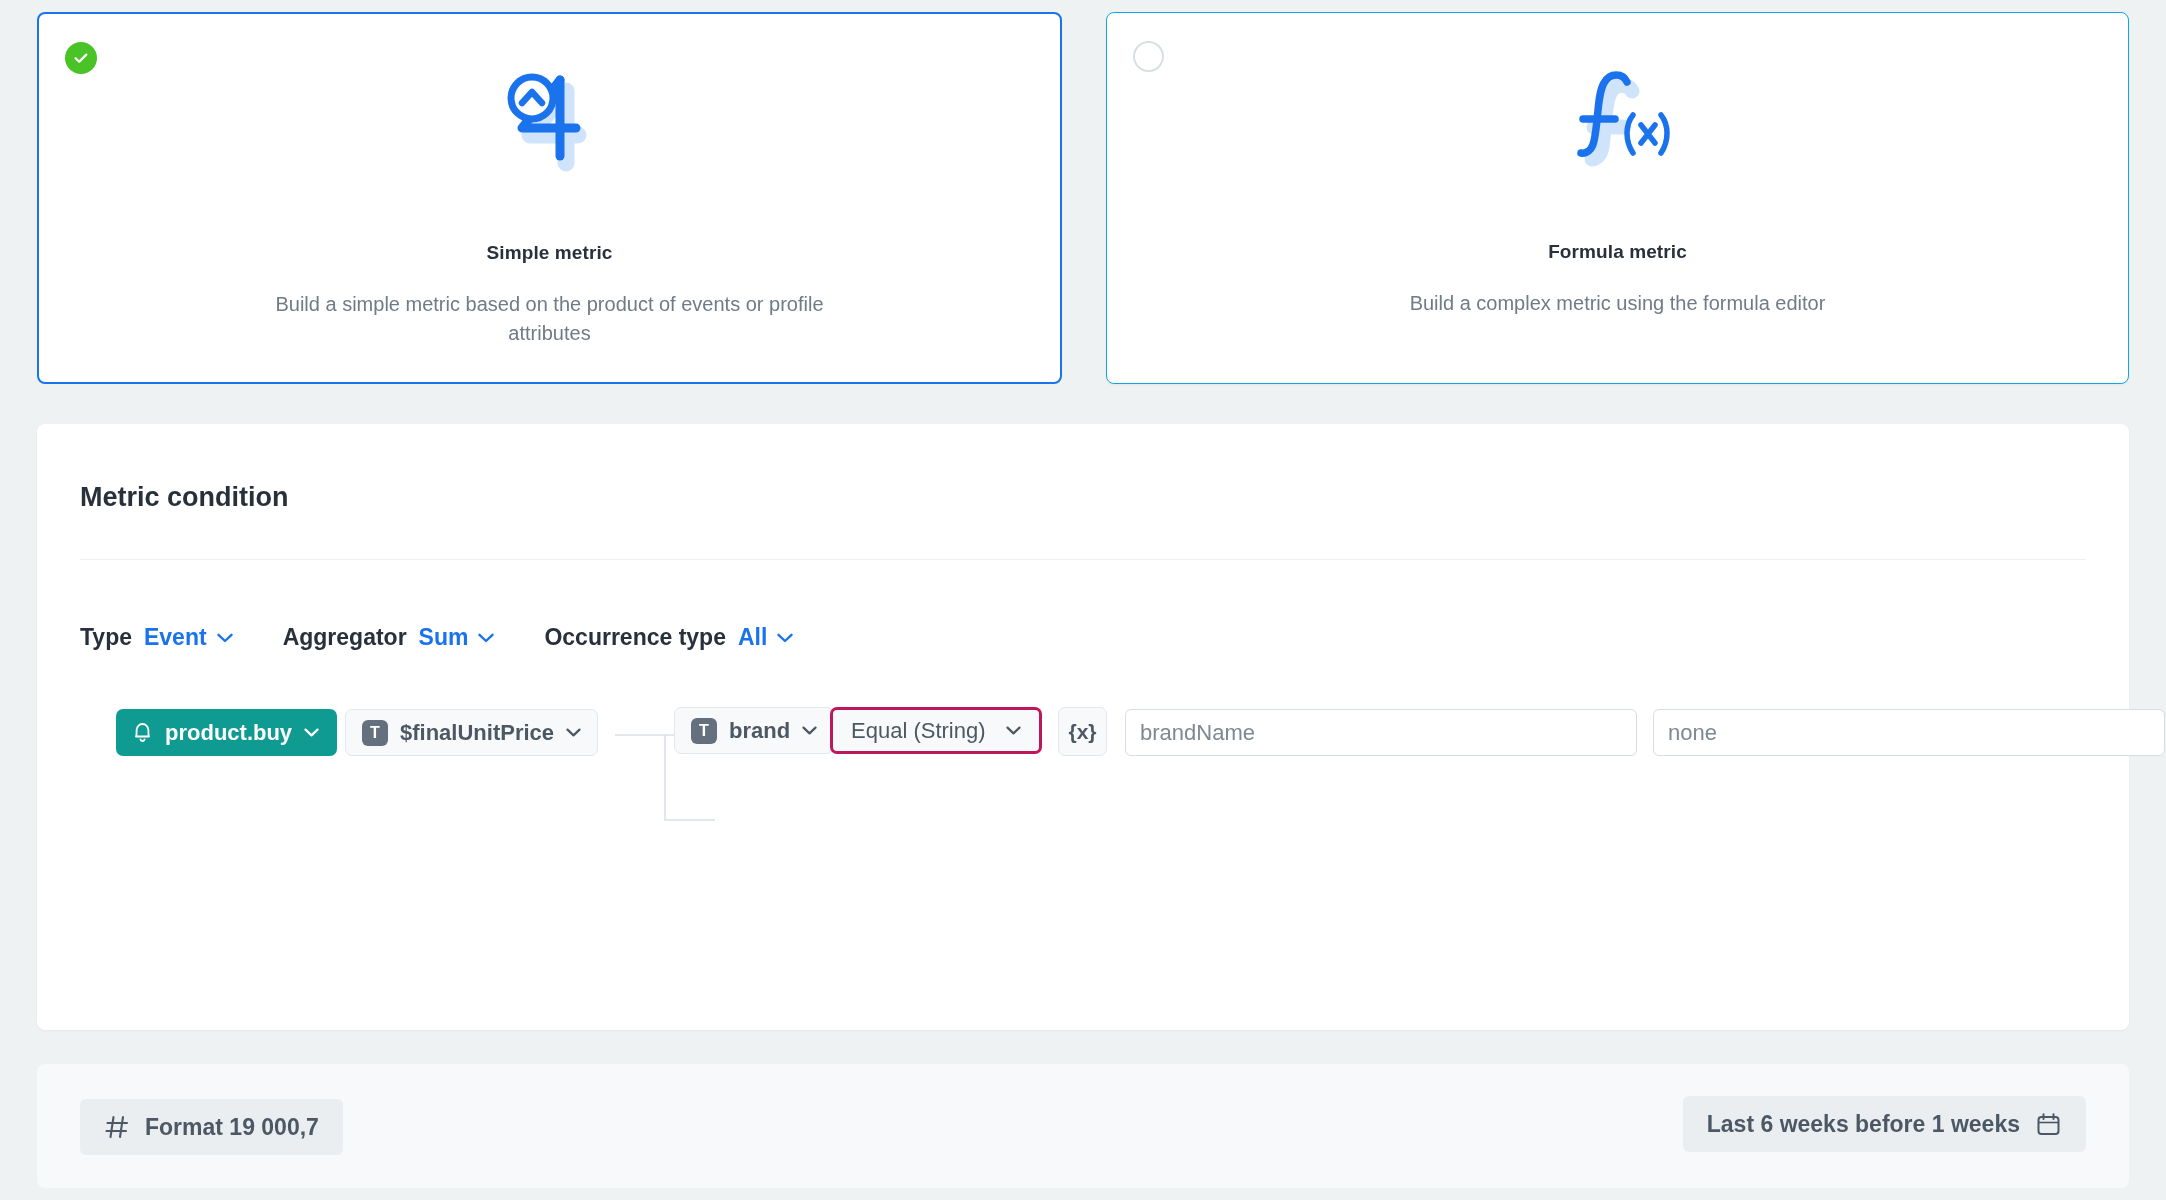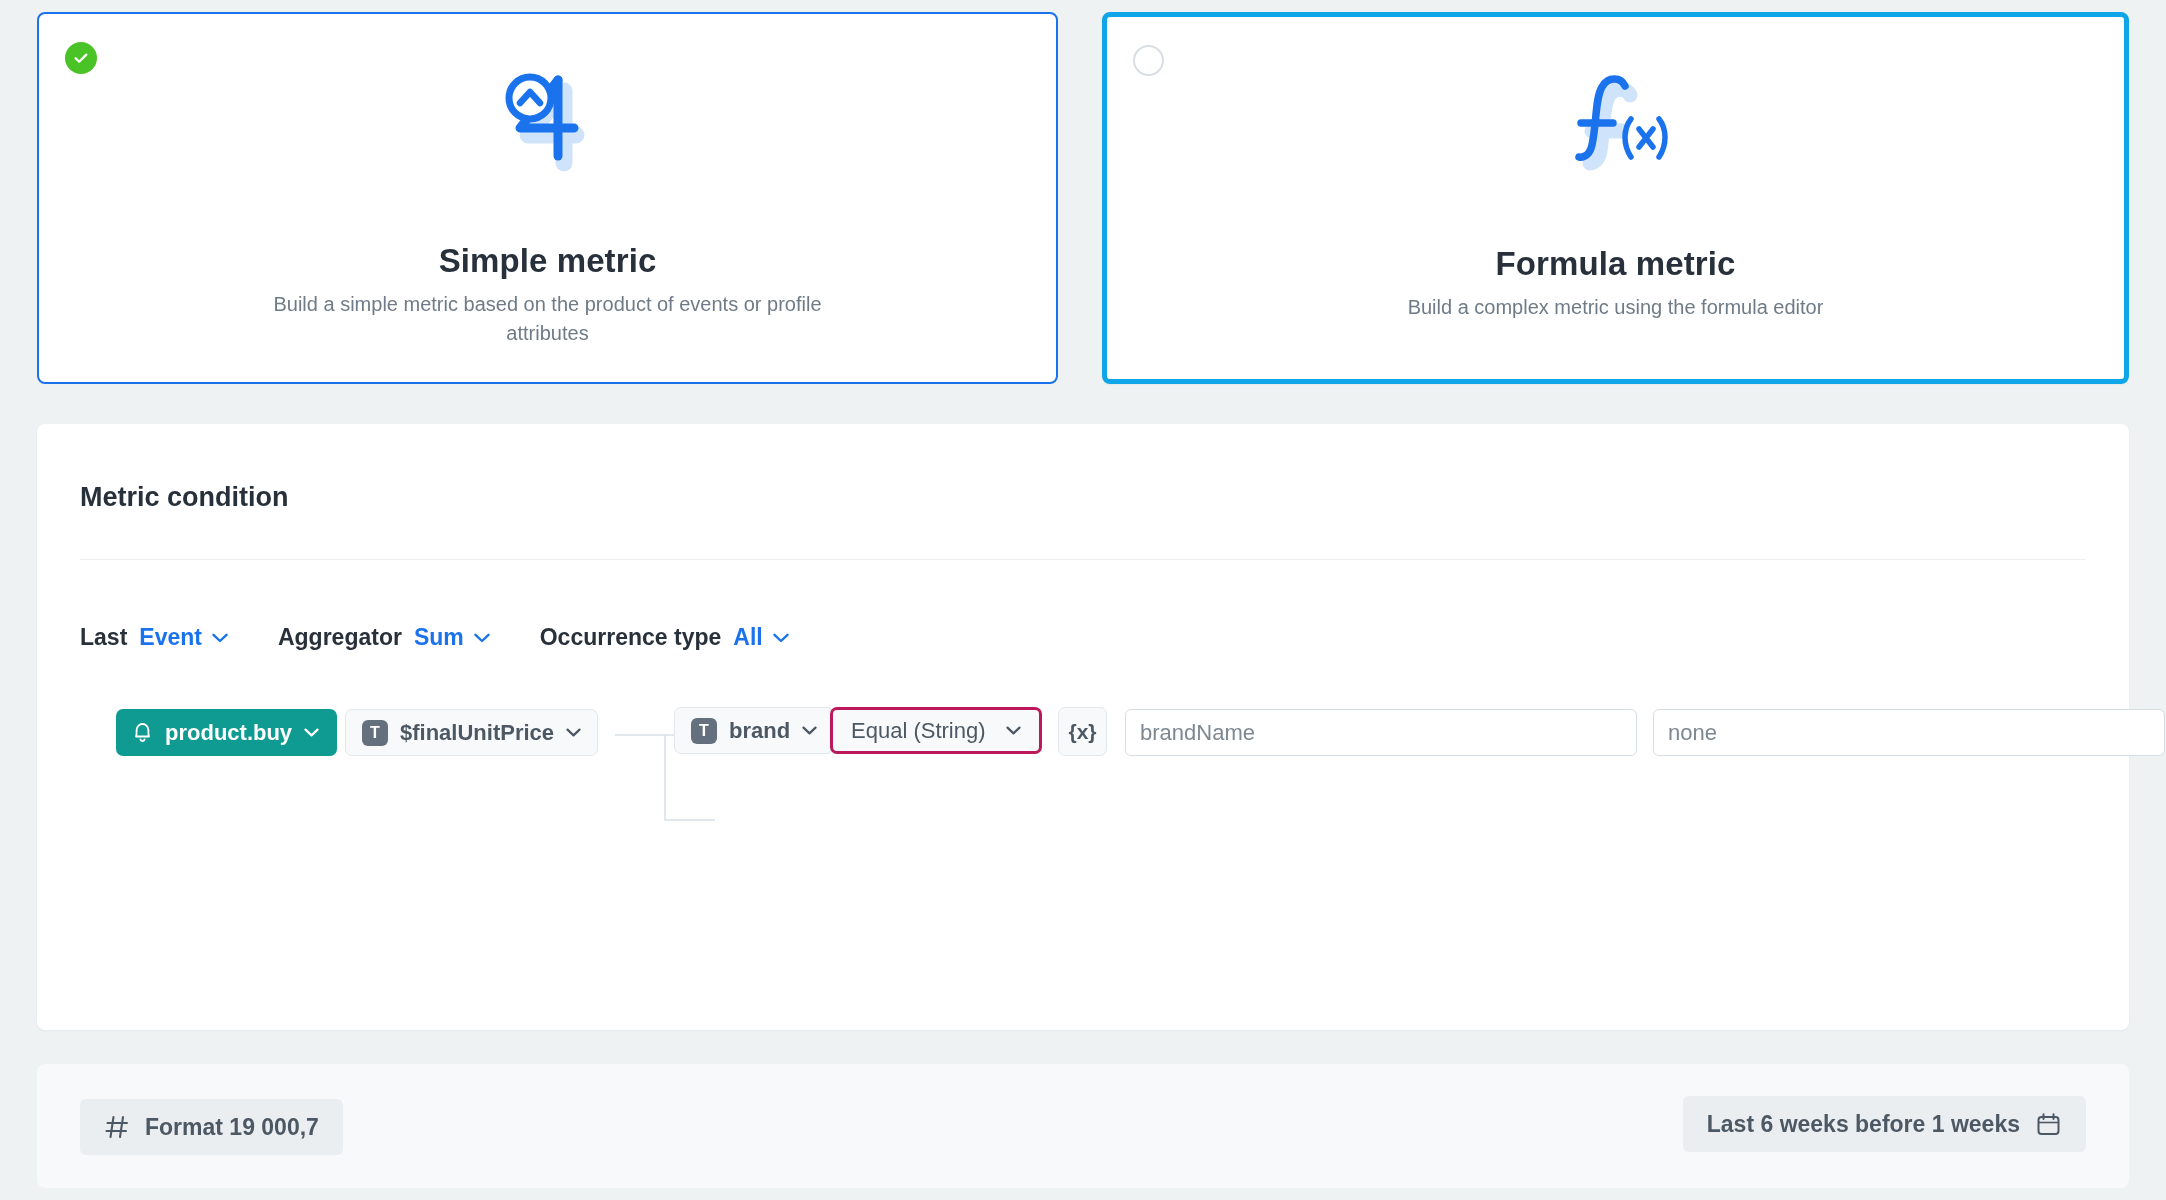--- a/index.html
+++ b/index.html
@@ -15,21 +15,21 @@
   .cards {
     position: absolute; left: 37px; top: 12px;
     width: 2092px; height: 372px;
     display: flex; gap: 44px;
   }
   .card {
     position: relative;
     flex: 1 1 0;
     background: #ffffff;
     border-radius: 8px;
-    border: 5px solid #0ea5e9;
+    border: 1px solid #0ea5e9;
     box-shadow: 0 1px 2px rgba(16,30,54,.05);
   }
   .card.selected {
     border: 2px solid #1a73ec;
     box-shadow: none;
   }
   .card-marker {
     position: absolute; left: 26px; top: 28px;
     width: 32px; height: 32px;
   }
@@ -45,21 +45,21 @@
     background: #fff;
   }
   .card-icon {
     position: absolute; left: 0; right: 0; top: 56px;
     height: 100px;
     display: flex; align-items: center; justify-content: center;
   }
   .card-title {
     position: absolute; left: 0; right: 0; top: 228px;
     text-align: center;
-    font-size: 33px; font-weight: 700; color: #28313b;
+    font-size: 19px; font-weight: 700; color: #28313b;
     letter-spacing: .1px;
   }
   .card-desc {
     position: absolute; left: 50%; transform: translateX(-50%);
     top: 276px; width: 560px;
     text-align: center;
     font-size: 20px; line-height: 29px; color: #6f7b87;
     font-weight: 400;
   }
   .card-desc.wide { width: 760px; }
@@ -248,21 +248,21 @@
   </div>
 
   <div class="panel">
 
     <div class="panel-title">Metric condition</div>
     <div class="panel-divider"></div>
 
     <div class="selectors">
 
       <div class="sel">
-        <span class="sel-label">Last</span>
+        <span class="sel-label">Type</span>
         <span class="sel-value">
           <span>Event</span>
           <span class="chev">
             <svg width="16" height="10" viewBox="0 0 16 10" aria-hidden="true">
               <path d="M1.5 1.8 L8 8 L14.5 1.8" fill="none" stroke="#1a73ec" stroke-width="2.4" stroke-linecap="round" stroke-linejoin="round"></path>
             </svg>
           </span>
         </span>
       </div>
 

